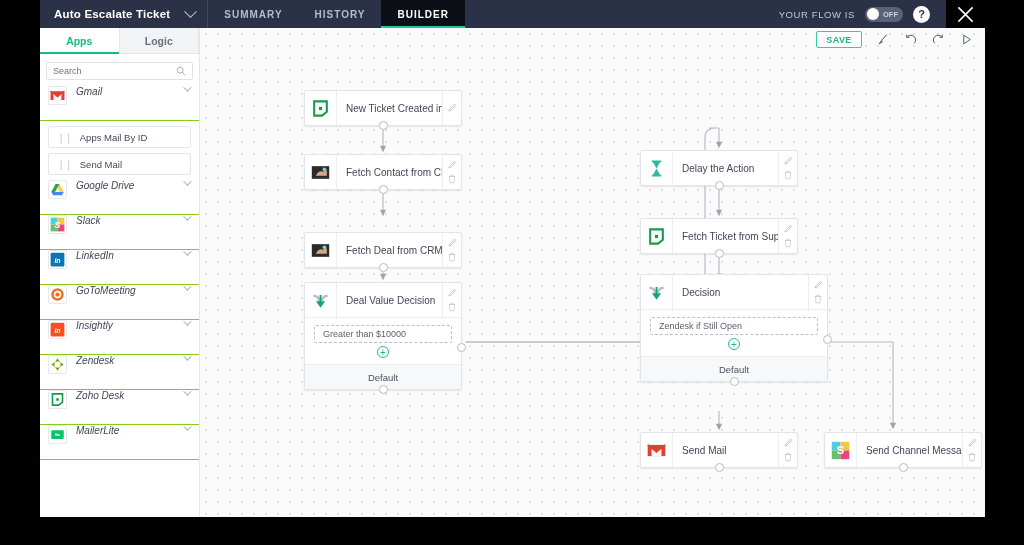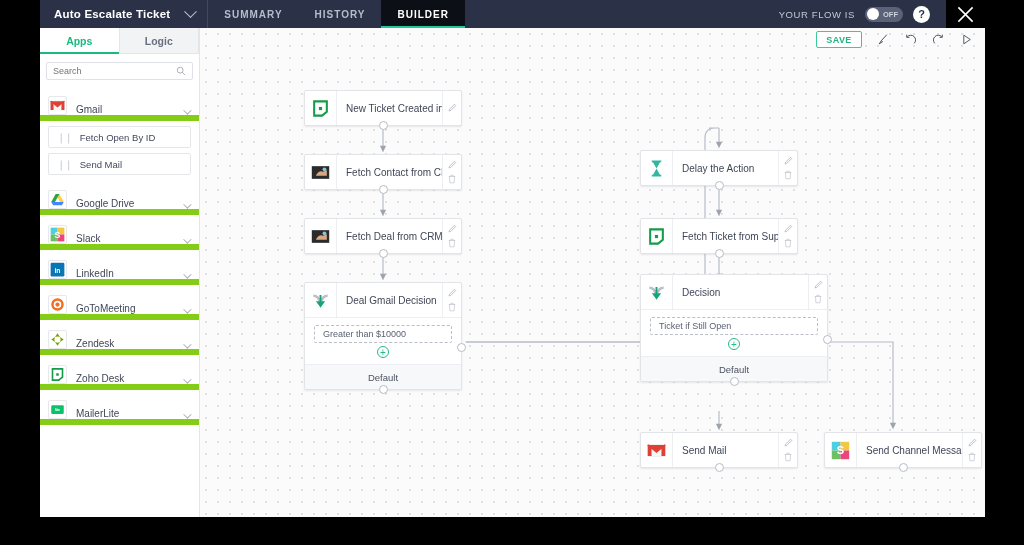--- a/index.html
+++ b/index.html
@@ -98,23 +98,24 @@
     display: flex; align-items: center; padding: 0 6px;
   }
   .searchbox input {
     flex: 1; border: 0; outline: 0; font-size: 9px; color: #9aa0ab;
     font-family: "Liberation Sans", sans-serif; background: transparent;
   }
   .searchbox svg { width: 10px; height: 10px; }
 
   .applist { }
   .app-row {
-    display: flex; align-items: flex-end; gap: 9px;
+    display: flex; align-items: flex-start; gap: 9px;
     height: 35px; padding: 0 10px 0 8px;
-    border-bottom: 6px solid #84cc16;
+    border-bottom: 1px solid #84cc16;
+    font-style: italic;
   }
   .app-ico {
     width: 19px; height: 19px; border-radius: 2px;
     border: 1px solid #e6e8ec; background: #fff;
     display: flex; align-items: center; justify-content: center;
     overflow: hidden; flex: none;
   }
   .app-name { font-size: 10px; color: #3f4656; flex: 1; }
   .dchev {
     width: 6px; height: 6px; border-right: 1.3px solid #a9afba;
@@ -254,21 +255,21 @@
                 <path d="M6 9 L12 14 L18 9 L18 19 L6 19 Z" fill="#f6f6f6"></path>
                 <path d="M1 5 L12 14 L23 5" stroke="#e04134" stroke-width="2" fill="none"></path>
               </svg>
             </span>
           </span>
           <span class="app-name">Gmail</span>
           <span class="dchev"></span>
         </div>
         <div class="sub-item">
           <span class="grip">❘❘</span>
-          <span>Fetch Open By ID</span>
+          <span>Apps Mail By ID</span>
         </div>
         <div class="sub-item">
           <span class="grip">❘❘</span>
           <span>Send Mail</span>
         </div>
         <div class="app-row">
           <span class="app-ico">
             <span style="width: 15px; height: 15px; display: flex; align-items: center; justify-content: center;">
               <svg viewBox="0 0 24 24" width="15" height="15">
                 <path d="M9 3 L15 3 L22 16 L16 16 Z" fill="#ffcf44"></path>
@@ -311,20 +312,32 @@
           <span class="app-ico">
             <span style="width: 15px; height: 15px; display: flex; align-items: center; justify-content: center;">
               <svg viewBox="0 0 24 24" width="15" height="15">
                 <circle cx="12" cy="12" r="10" fill="#f26f21"></circle>
                 <circle cx="12" cy="12" r="6" fill="#fff"></circle>
                 <circle cx="12" cy="12" r="3.4" fill="#f26f21"></circle>
               </svg>
             </span>
           </span>
           <span class="app-name">GoToMeeting</span>
+          <span class="dchev"></span>
+        </div>
+        <div class="app-row">
+          <span class="app-ico">
+            <span style="width: 15px; height: 15px; display: flex; align-items: center; justify-content: center;">
+              <svg viewBox="0 0 24 24" width="15" height="15">
+                <rect x="1" y="1" width="22" height="22" rx="2" fill="#f4511e"></rect>
+                <text x="12" y="17" font-size="11" font-weight="bold" fill="#fff" text-anchor="middle" font-family="Liberation Sans">in</text>
+              </svg>
+            </span>
+          </span>
+          <span class="app-name">Insightly</span>
           <span class="dchev"></span>
         </div>
         <div class="app-row">
           <span class="app-ico">
             <span style="width: 15px; height: 15px; display: flex; align-items: center; justify-content: center;">
               <svg viewBox="0 0 24 24" width="15" height="15">
                 <path d="M12 2 L16 8 L12 7 L8 8 Z" fill="#78a300"></path>
                 <path d="M22 12 L16 16 L17 12 L16 8 Z" fill="#78a300"></path>
                 <path d="M12 22 L8 16 L12 17 L16 16 Z" fill="#78a300"></path>
                 <path d="M2 12 L8 8 L7 12 L8 16 Z" fill="#78a300"></path>
@@ -459,21 +472,21 @@
                 <span style="width: 10px; height: 10px; display: flex; align-items: center; justify-content: center;">
                   <svg viewBox="0 0 24 24" width="10" height="10">
                     <path d="M4 6 L20 6 M9 6 L9 3 L15 3 L15 6 M6 6 L7 21 L17 21 L18 6" stroke="#c3c7ce" stroke-width="1.8" fill="none" stroke-linejoin="round"></path>
                   </svg>
                 </span>
               </span>
             </div>
           </div>
           <span class="port port-b"></span>
         </div>
-        <div class="node" style="left: 104px; top: 190px; width: 158px;">
+        <div class="node" style="left: 104px; top: 204px; width: 158px;">
           <div class="node-head">
             <div class="node-ico">
               <span style="width: 19px; height: 19px; display: flex; align-items: center; justify-content: center;">
                 <svg viewBox="0 0 24 24" width="19" height="19">
                   <rect x="1" y="4" width="22" height="16" fill="#2b2b2b"></rect>
                   <path d="M6 16 Q10 9 15 11 L20 9 L20 16 Z" fill="#d8a882"></path>
                   <circle cx="17" cy="8" r="2.4" fill="#7ec8e3"></circle>
                 </svg>
               </span>
             </div>
@@ -501,21 +514,21 @@
           <div class="node-head">
             <div class="node-ico">
               <span style="width: 19px; height: 19px; display: flex; align-items: center; justify-content: center;">
                 <svg viewBox="0 0 24 24" width="19" height="19">
                   <path d="M3 6 Q9 6 11 13" stroke="#b9bec7" stroke-width="3" fill="none"></path>
                   <path d="M21 6 Q15 6 13 13" stroke="#b9bec7" stroke-width="3" fill="none"></path>
                   <path d="M12 5 L12 16 M12 19 L8.5 14 L15.5 14 Z" stroke="#16a37b" stroke-width="2.4" fill="#16a37b"></path>
                 </svg>
               </span>
             </div>
-            <div class="node-label">Deal Gmail Decision</div>
+            <div class="node-label">Deal Value Decision</div>
             <div class="node-acts">
               <span class="act">
                 <span style="width: 10px; height: 10px; display: flex; align-items: center; justify-content: center;">
                   <svg viewBox="0 0 24 24" width="10" height="10">
                     <path d="M18 3 L21 6 L9 18 L5 19 L6 15 Z" stroke="#a7acb6" stroke-width="1.8" fill="none" stroke-linejoin="round"></path>
                   </svg>
                 </span>
               </span>
               <span class="act">
                 <span style="width: 10px; height: 10px; display: flex; align-items: center; justify-content: center;">
@@ -617,21 +630,21 @@
               <span class="act">
                 <span style="width: 10px; height: 10px; display: flex; align-items: center; justify-content: center;">
                   <svg viewBox="0 0 24 24" width="10" height="10">
                     <path d="M4 6 L20 6 M9 6 L9 3 L15 3 L15 6 M6 6 L7 21 L17 21 L18 6" stroke="#c3c7ce" stroke-width="1.8" fill="none" stroke-linejoin="round"></path>
                   </svg>
                 </span>
               </span>
             </div>
           </div>
           <div class="branch-body">
-            <div class="branch-pill">Ticket if Still Open</div>
+            <div class="branch-pill">Zendesk if Still Open</div>
             <div class="plus">+</div>
           </div>
           <div class="default-row">Default</div>
           <span class="port" style="right: -5px; top: 60px;"></span>
           <span class="port port-b"></span>
         </div>
         <div class="node" style="left: 440px; top: 404px; width: 158px;">
           <div class="node-head">
             <div class="node-ico">
               <span style="width: 19px; height: 19px; display: flex; align-items: center; justify-content: center;">

